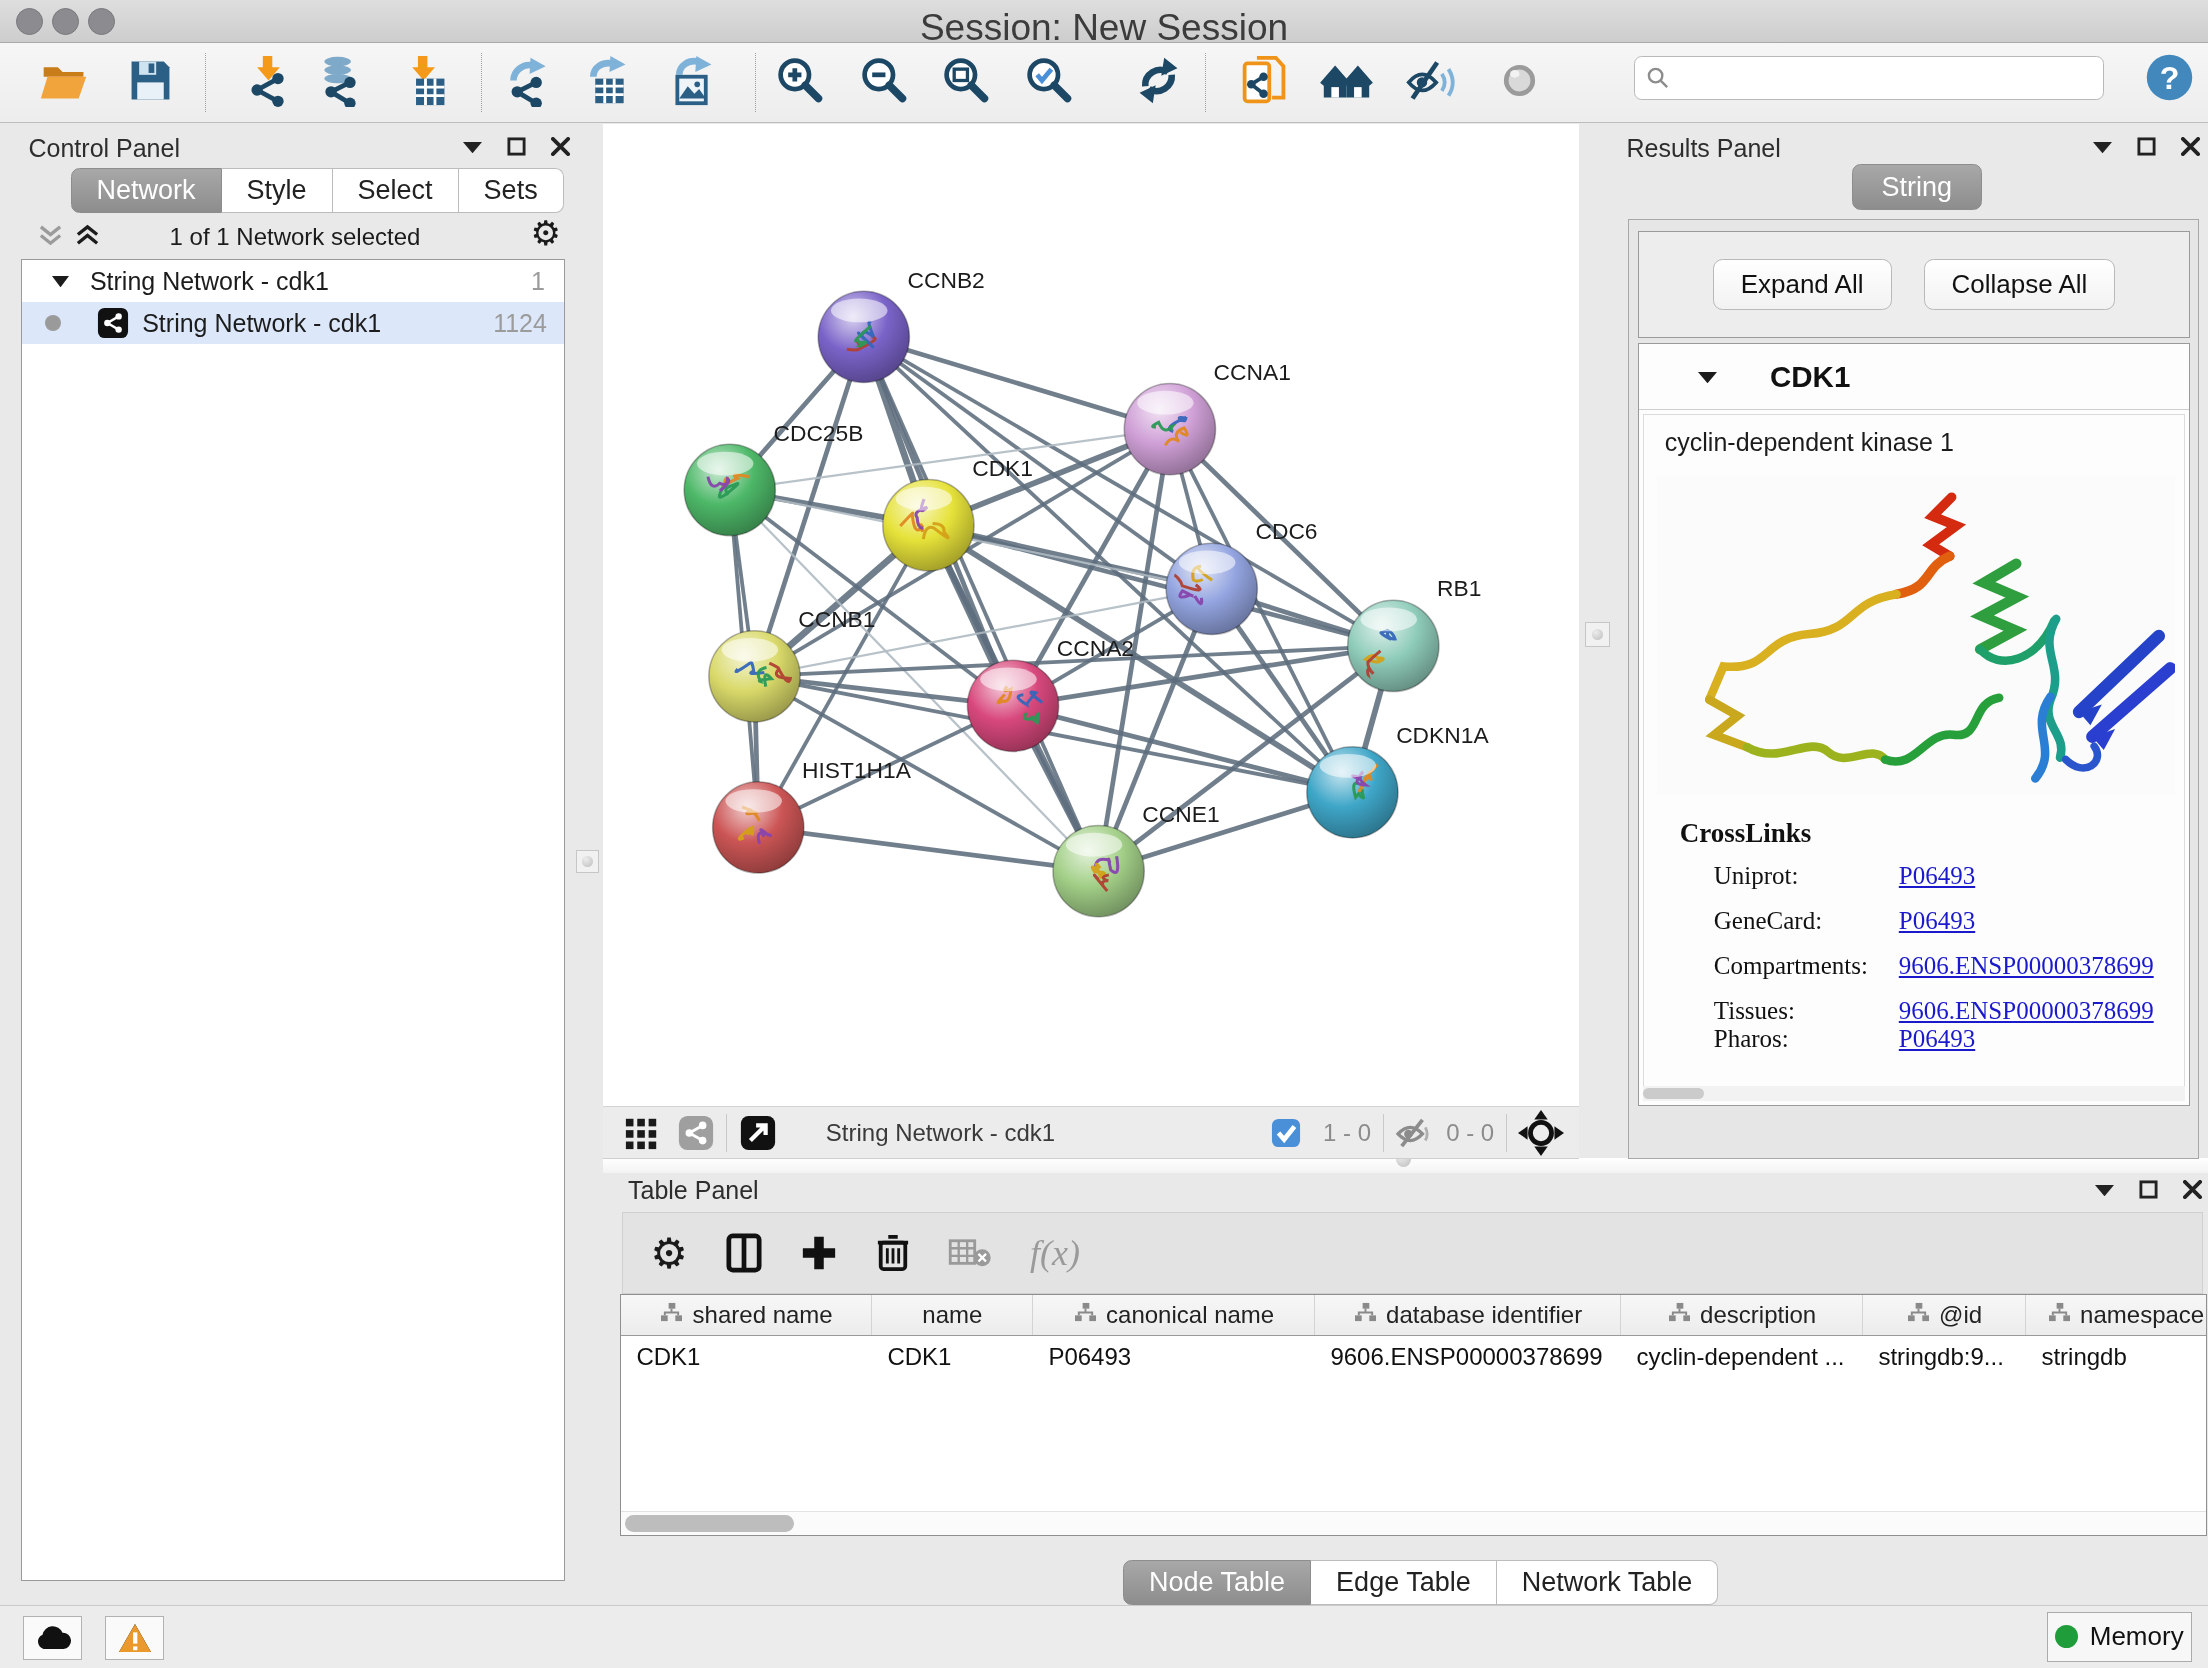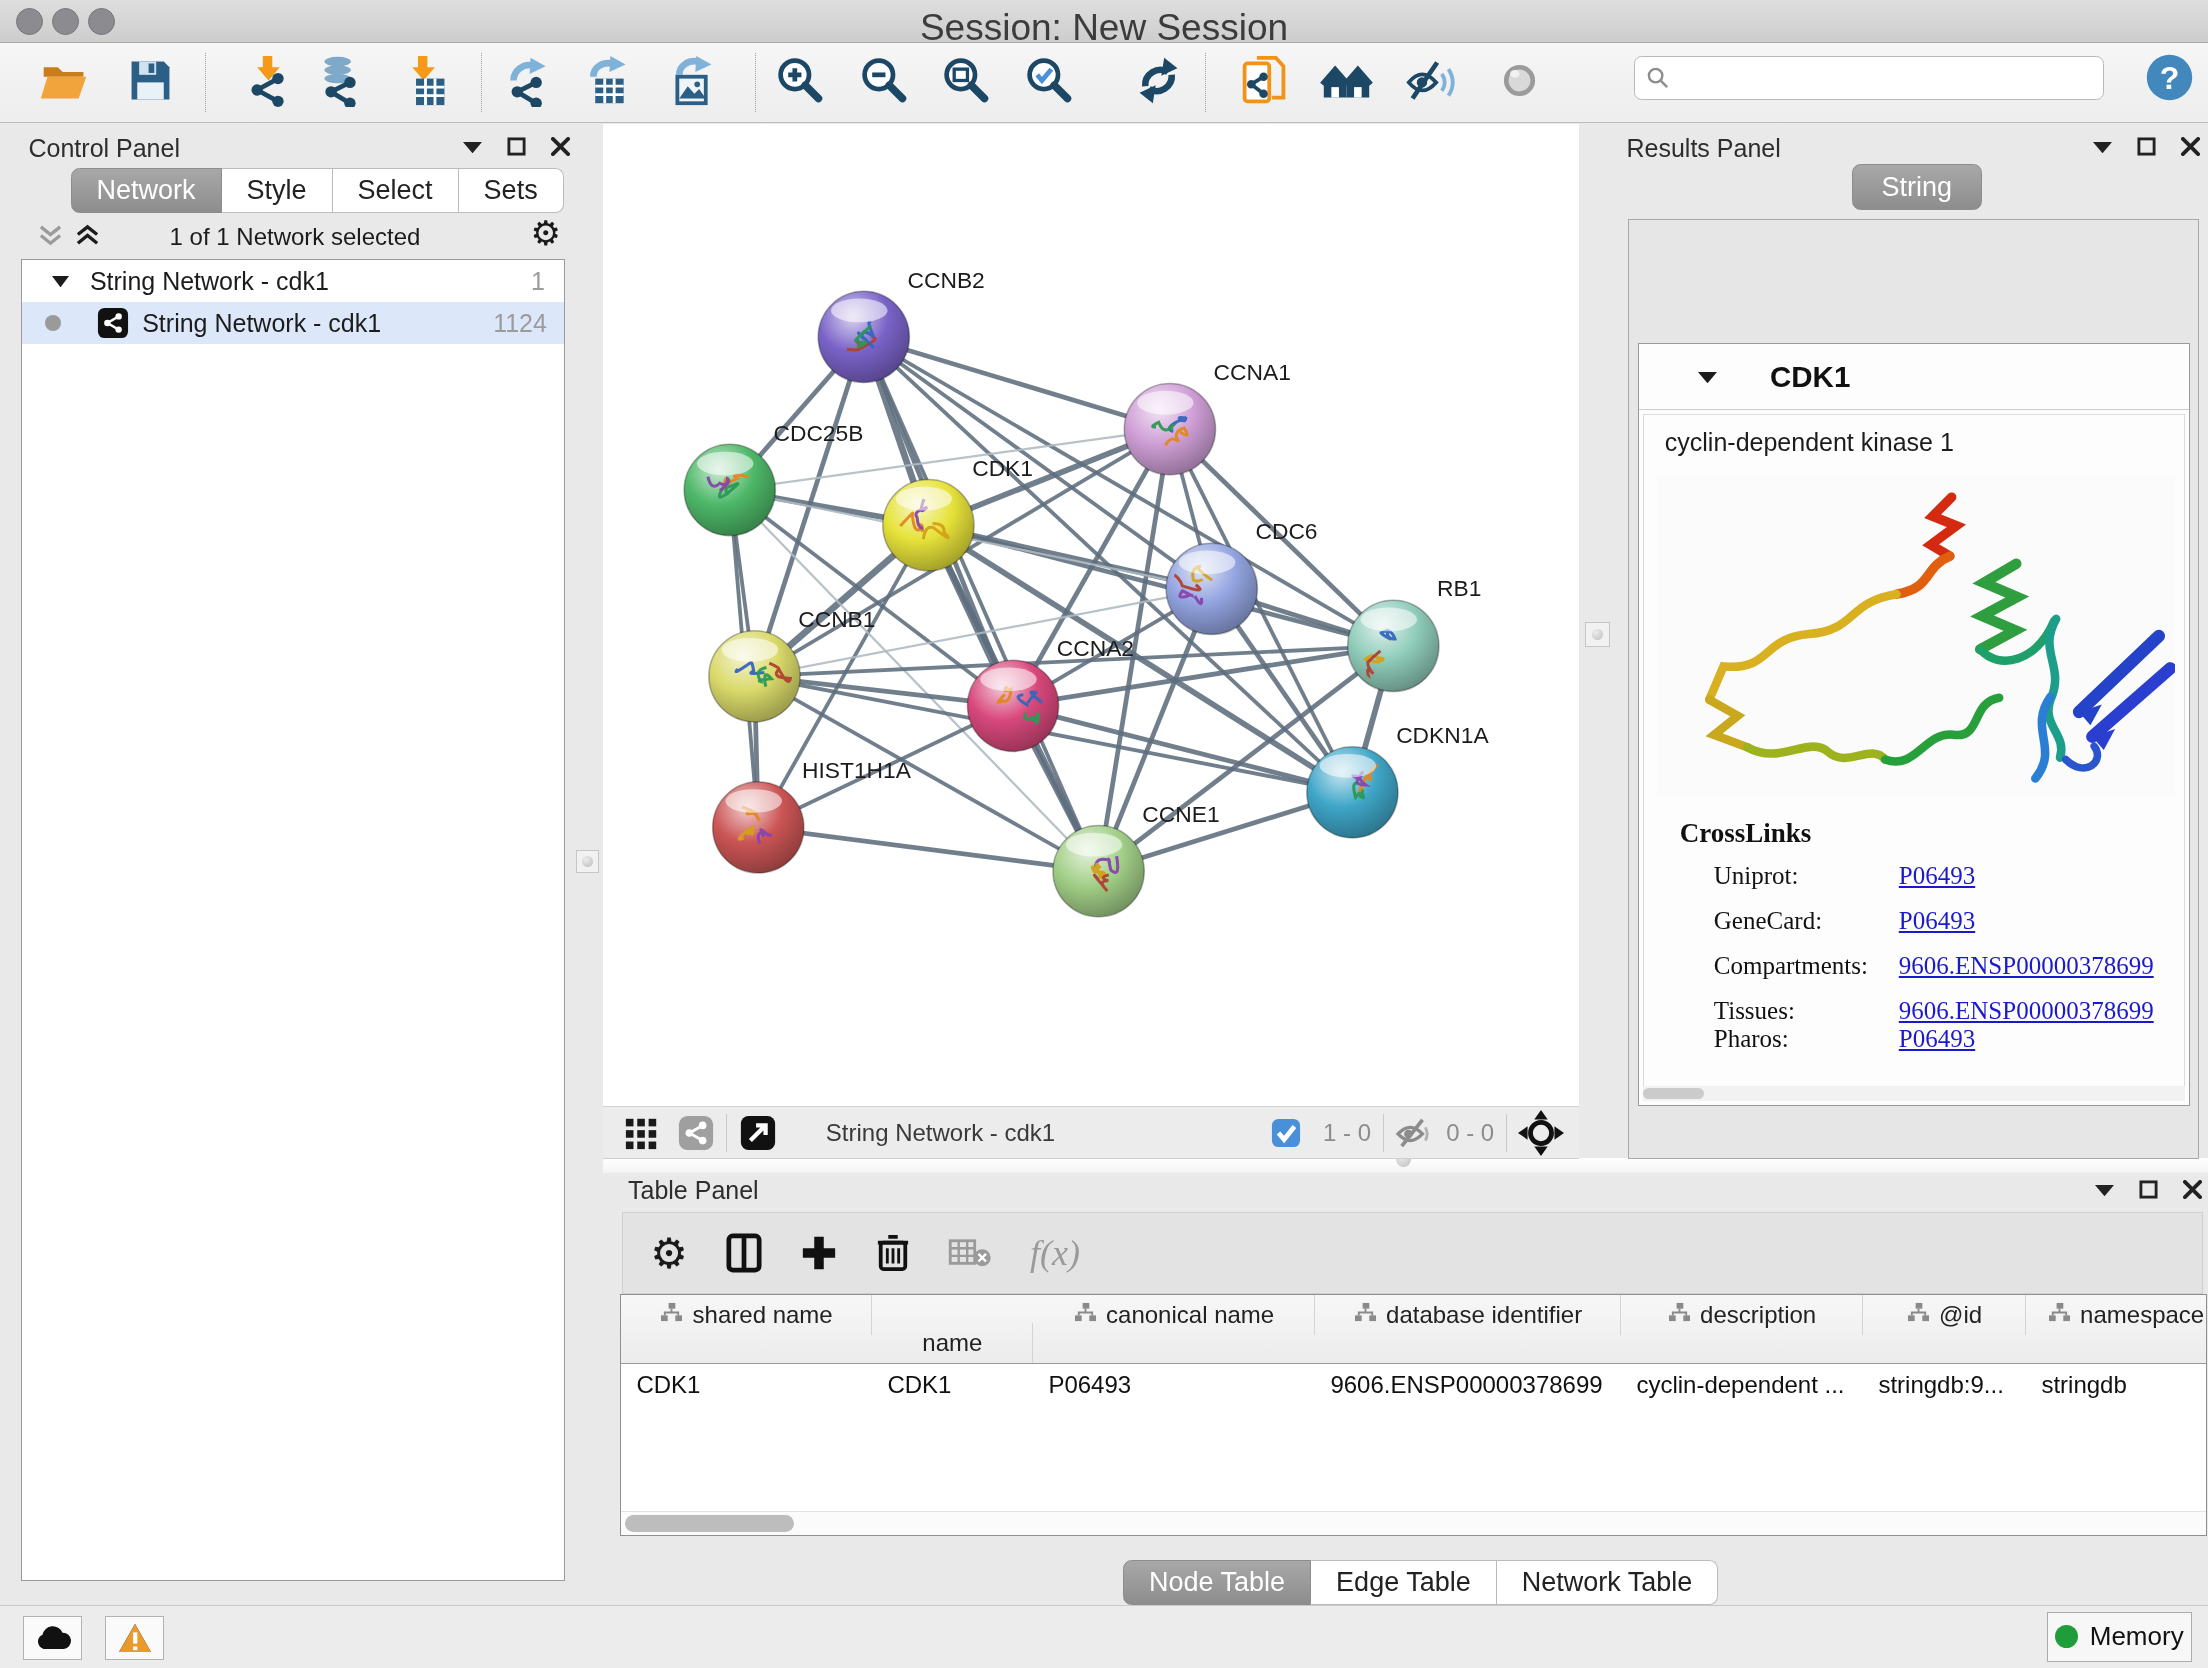--- a/index.html
+++ b/index.html
@@ -575,20 +575,24 @@
         </svg>
       <svg width="19" height="19" viewBox="0 0 20 20">
           <rect x="2" y="2" width="16" height="16" fill="none" stroke="#222" stroke-width="3"></rect>
         </svg>
       <svg width="19" height="19" viewBox="0 0 20 20">
           <path d="M2 2L18 18M18 2L2 18" stroke="#222" stroke-width="4" stroke-linecap="round"></path>
         </svg>
     </div>
     <div class="abs" style="left:235px;top:40px;background:linear-gradient(#a8a8a8,#8d8d8d);color:#fff;font-size:27px;padding:6.7px 28.5px;border-radius:8.6px;border:1px solid #8d8d8d;">String</div>
     <div class="abs rbox" style="left:11.4px;top:95px;width:569px;height:938px;"></div>
+    <div class="abs whitebox" style="left:21px;top:107px;width:550px;height:105px;background:#ededed;display:flex;align-items:center;justify-content:center;gap:32px;">
+      <button class="btn">Expand All</button>
+      <button class="btn">Collapse All</button>
+    </div>
     <div class="abs whitebox" style="left:21px;top:219px;width:550px;height:761px;background:#fdfdfd;">
       <div style="display:flex;align-items:center;height:65px;border-bottom:1px solid #cfcfcf;">
         <svg width="19" height="13.3" style="margin-left:59px;" viewBox="0 0 20 14">
             <polygon points="0,2 20,2 10,14" fill="#1c1c1c"></polygon>
           </svg>
         <span style="margin-left:53px;font-size:29.5px;font-weight:bold;color:#111;">CDK1</span>
       </div>
       <div style="border:1px solid #dcdcdc;margin:3.8px;height:681px;position:relative;">
         <div style="font-size:25px;color:#1c1c1c;padding:13.3px 0 0 21px;">cyclin-dependent kinase 1</div>
         <svg width="518" height="319" viewBox="0 0 545 335" style="position:absolute;left:13.3px;top:61px;">
@@ -680,21 +684,21 @@
       <div id="tblheader" style="display:flex;background:linear-gradient(#f7f7f7,#ececec);border-bottom:1.9px solid #9a9a9a;">
           <div class="th" style="width: 251px;">
             <span><svg width="23" height="21" viewBox="0 0 24 22">
                 <rect x="9" y="1" width="7" height="6" fill="#8a8a8a"></rect>
                 <rect x="1" y="14" width="7" height="6" fill="#8a8a8a"></rect>
                 <rect x="16" y="14" width="7" height="6" fill="#8a8a8a"></rect>
                 <path d="M12 7v4M12 11H5v3M12 11h7v3" stroke="#8a8a8a" stroke-width="2" fill="none"></path>
               </svg></span>
             <span>shared name</span>
           </div>
-          <div class="th" style="width: 161px; margin-top: 28px;">
+          <div class="th" style="width: 161px;">
             <span>name</span>
           </div>
           <div class="th" style="width: 282px;">
             <span><svg width="23" height="21" viewBox="0 0 24 22">
                 <rect x="9" y="1" width="7" height="6" fill="#8a8a8a"></rect>
                 <rect x="1" y="14" width="7" height="6" fill="#8a8a8a"></rect>
                 <rect x="16" y="14" width="7" height="6" fill="#8a8a8a"></rect>
                 <path d="M12 7v4M12 11H5v3M12 11h7v3" stroke="#8a8a8a" stroke-width="2" fill="none"></path>
               </svg></span>
             <span>canonical name</span>

